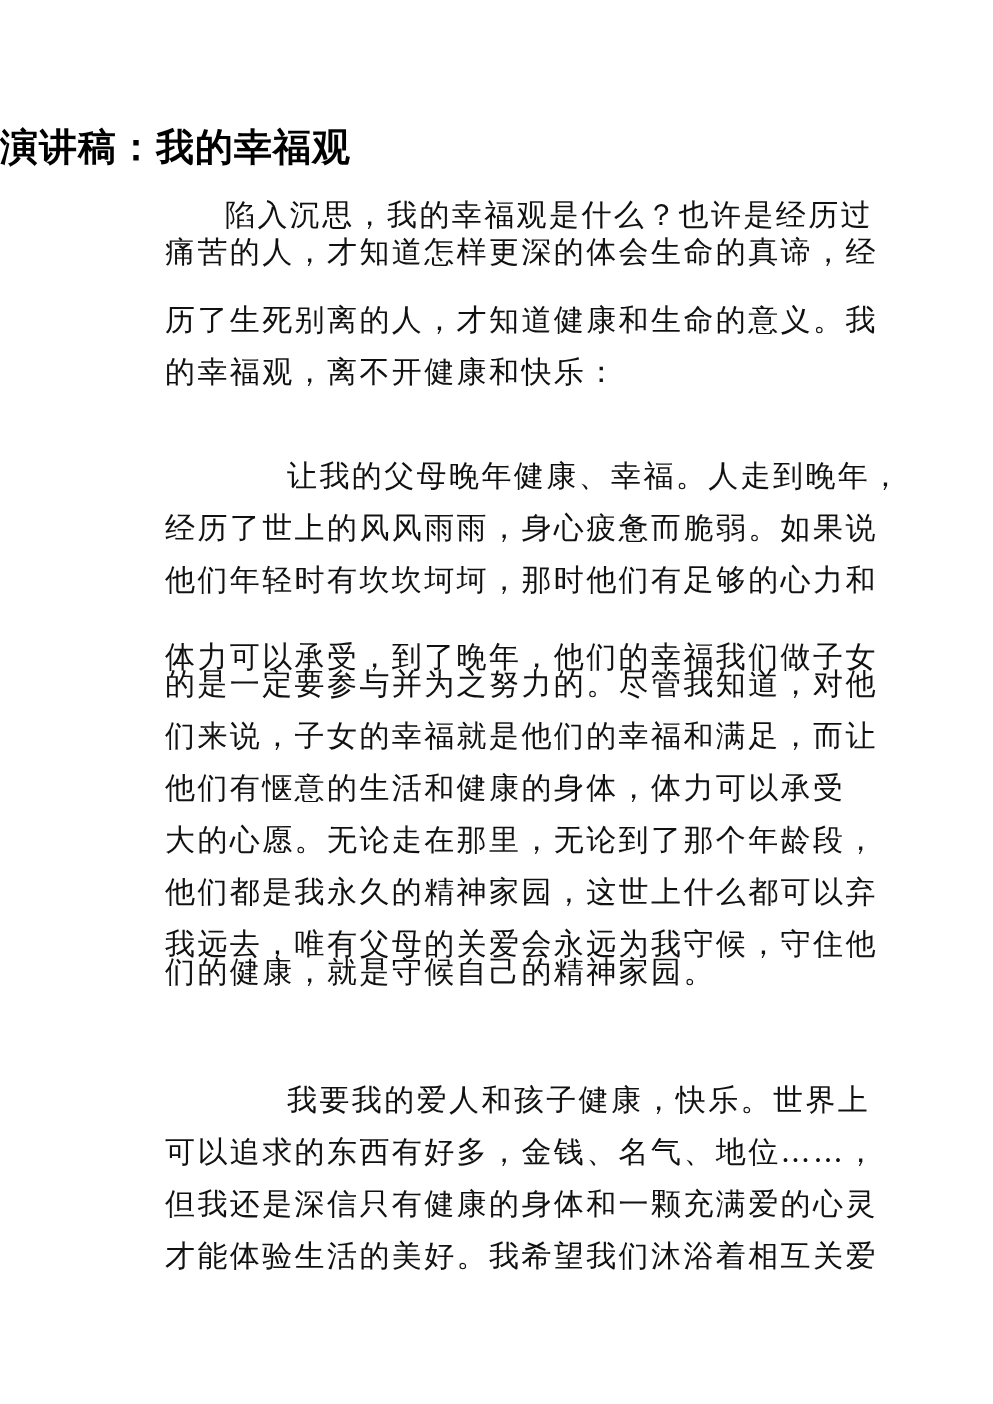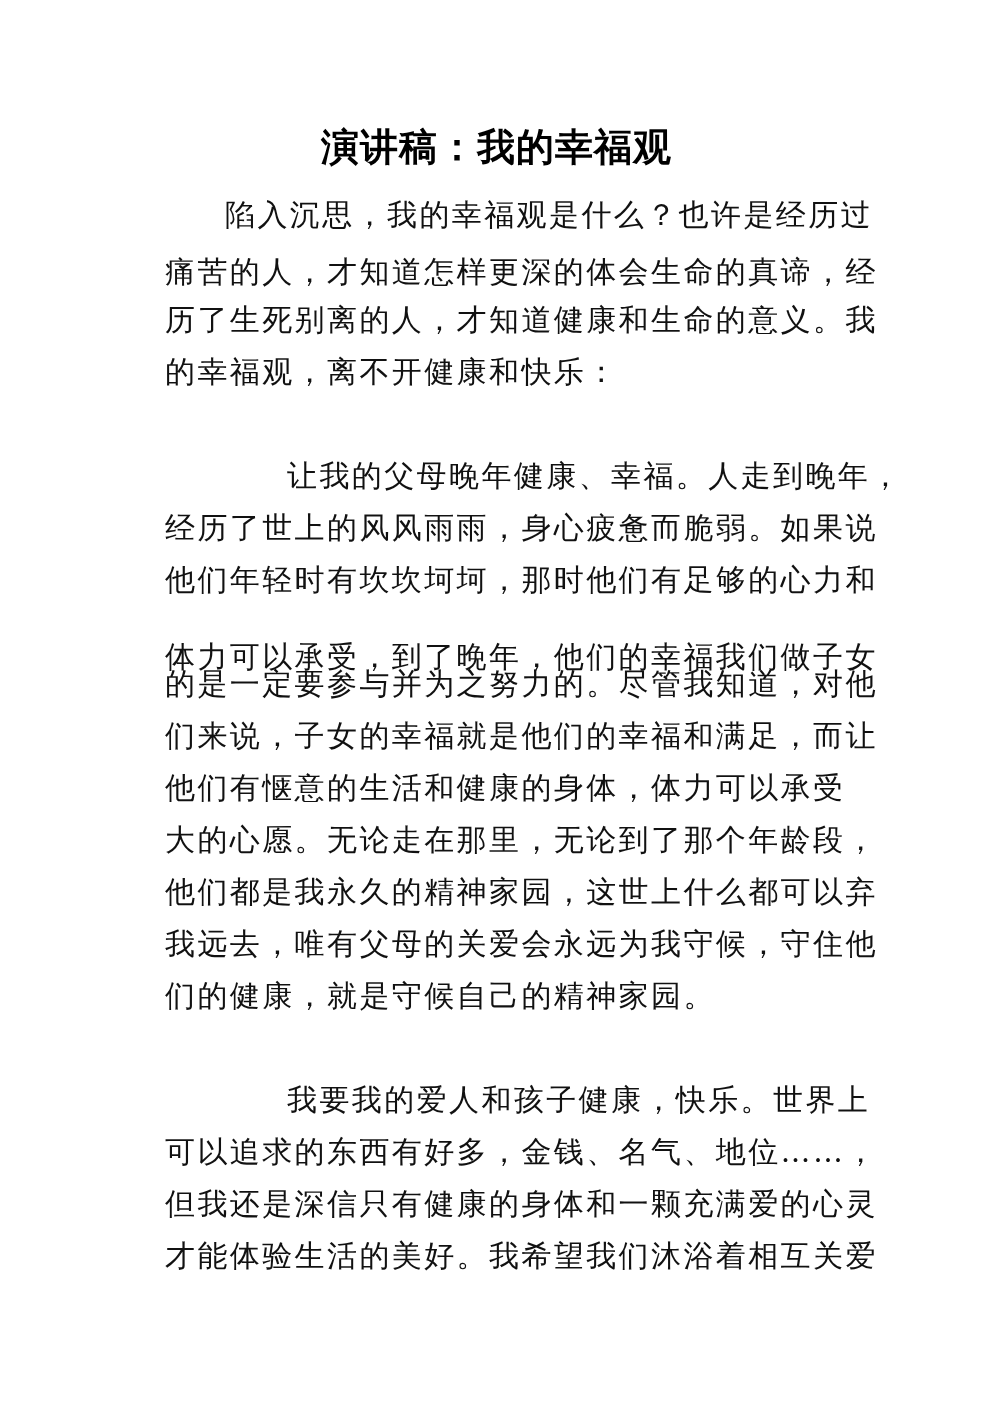--- a/index.html
+++ b/index.html
@@ -1,53 +1,53 @@
 <!DOCTYPE html>
 <html><head>
 <meta charset="utf-8">
 <style>
   html, body { margin: 0; padding: 0; background: #ffffff; }
   body { width: 993px; height: 1404px; position: relative; overflow: hidden; }
   .page { position: absolute; left: 0; top: 0; width: 993px; height: 1404px; background: #fff; }
   .title {
-    position: absolute; left: 0; top: 122px; width: 993px; text-align: center;
+    position: absolute; left: 0; top: 122px; width: 993px; text-align: left;
     font-family: "DejaVu Sans", sans-serif; font-weight: bold; font-size: 38px; color: #000;
     line-height: 50px; letter-spacing: 1px;
   }
   .line {
     position: absolute; left: 165px; width: 680px; white-space: nowrap;
     font-family: "DejaVu Serif", "Liberation Serif", serif; font-size: 30px; line-height: 40px;
     color: #111; letter-spacing: 2.4px;
   }
 </style>
 </head>
 <body>
 
 <div class="page">
   <div class="title">演讲稿：我的幸福观</div>
 
   <div>
     <div class="line" style="top:195px; left:225px;">陷入沉思，我的幸福观是什么？也许是经历过</div>
-    <div class="line" style="top:252px;text-align:right;">痛苦的人，才知道怎样更深的体会生命的真谛，经</div>
+    <div class="line" style="top:232px;text-align:right;">痛苦的人，才知道怎样更深的体会生命的真谛，经</div>
     <div class="line" style="top:300px;">历了生死别离的人，才知道健康和生命的意义。我</div>
     <div class="line" style="top:352px;">的幸福观，离不开健康和快乐：</div>
   </div>
 
   <div>
     <div class="line" style="top:456px; left:287px;">让我的父母晚年健康、幸福。人走到晚年，</div>
     <div class="line" style="top:508px;">经历了世上的风风雨雨，身心疲惫而脆弱。如果说</div>
     <div class="line" style="top:560px;">他们年轻时有坎坎坷坷，那时他们有足够的心力和</div>
     <div class="line" style="top:612px;margin-top:25px;">体力可以承受，到了晚年，他们的幸福我们做子女</div>
     <div class="line" style="top:664px;">的是一定要参与并为之努力的。尽管我知道，对他</div>
     <div class="line" style="top:716px;text-align:center;">们来说，子女的幸福就是他们的幸福和满足，而让</div>
     <div class="line" style="top:768px;">他们有惬意的生活和健康的身体，体力可以承受</div>
     <div class="line" style="top:820px;">大的心愿。无论走在那里，无论到了那个年龄段，</div>
     <div class="line" style="top:872px;">他们都是我永久的精神家园，这世上什么都可以弃</div>
     <div class="line" style="top:924px;">我远去，唯有父母的关爱会永远为我守候，守住他</div>
-    <div class="line" style="top:976px;">们的健康，就是守候自己的精神家园。</div>
+    <div class="line" style="top:952px;">们的健康，就是守候自己的精神家园。</div>
   </div>
 
   <div>
     <div class="line" style="top:1080px; left:287px;">我要我的爱人和孩子健康，快乐。世界上</div>
     <div class="line" style="top:1132px;">可以追求的东西有好多，金钱、名气、地位……，</div>
     <div class="line" style="top:1184px;">但我还是深信只有健康的身体和一颗充满爱的心灵</div>
     <div class="line" style="top:1236px;">才能体验生活的美好。我希望我们沐浴着相互关爱</div>
   </div>
 </div>
 

